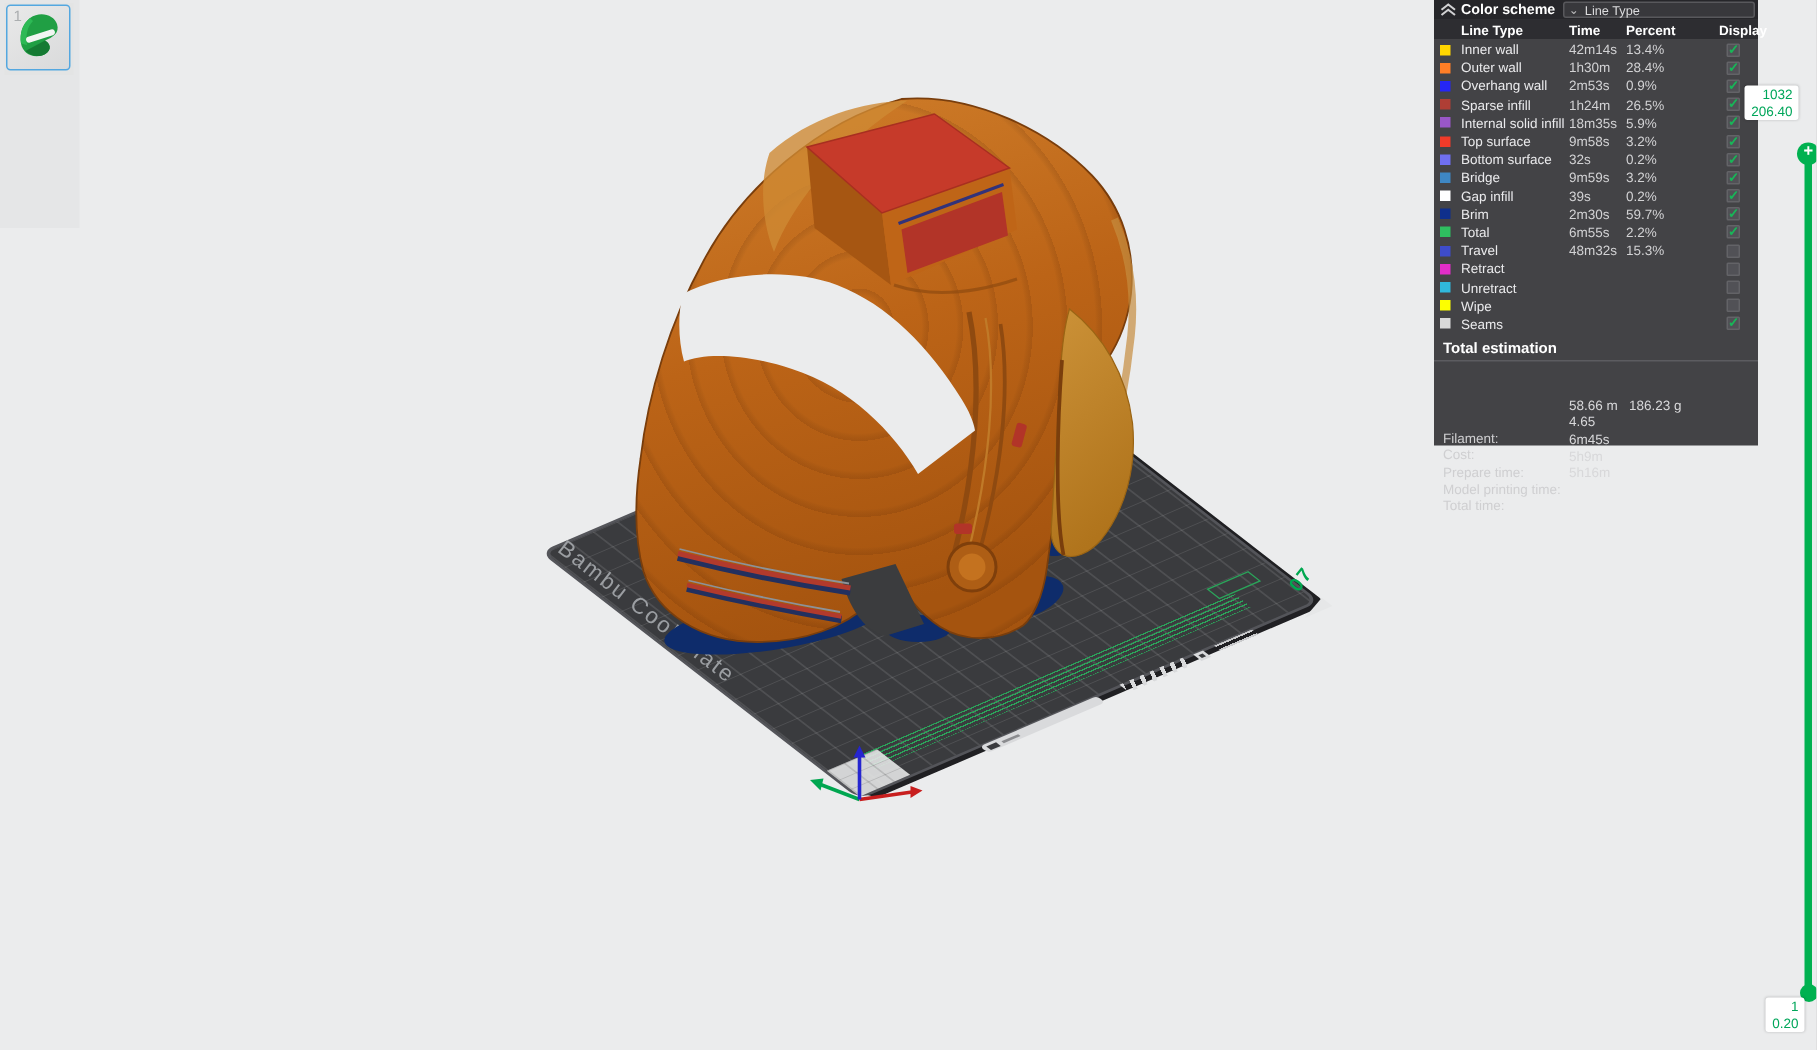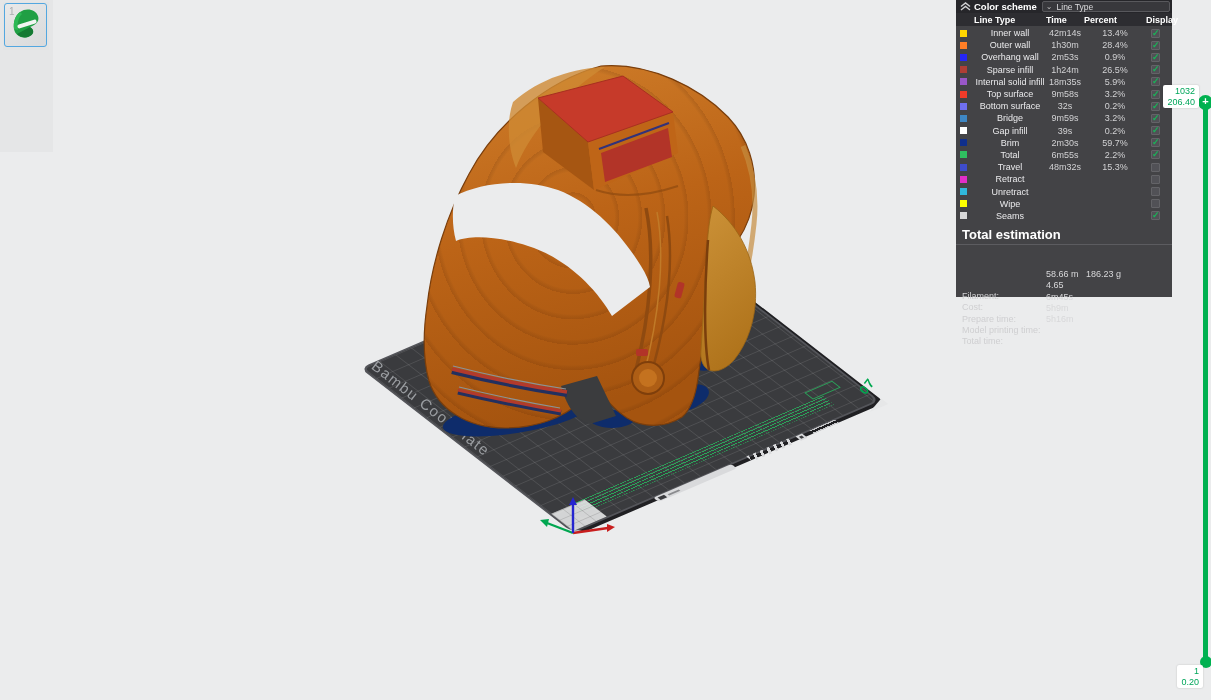--- a/index.html
+++ b/index.html
@@ -74,46 +74,46 @@
   .cs-dropdown{
     margin-left:5px;flex:1;height:11px;background:#38383C;border:1px solid #58585C;border-radius:2px;
     display:flex;align-items:center;padding:0 3px;color:#DCDCDE;font-size:8.5px;
   }
   .cs-dropdown .chev{font-size:8px;margin-right:4px;color:#B8B8BA;line-height:1;}
   .cs-headrow{
     display:grid;grid-template-columns:14px 72px 38px 62px 1fr;align-items:center;
     height:13px;background:#2D2D31;font-weight:bold;color:#FFF;padding:0 6px 0 4px;font-size:9px;
   }
   .cs-headrow .h-disp{justify-self:end;margin-right:2px;}
-  .cs-rows{padding-top:1px;text-align:center;}
+  .cs-rows{padding-top:1px;}
   .cs-row{display:grid;grid-template-columns:14px 72px 38px 62px 1fr;align-items:center;height:12.2px;padding:0 6px 0 4px;}
   .swatch{width:7px;height:7px;display:inline-block;}
   .cs-row .nm{white-space:nowrap;overflow:visible;color:#EAEAEC;}
   .cs-row .tm,.cs-row .pc{color:#D2D2D4;}
   .cb{
     justify-self:end;width:9px;height:9px;background:#515156;border:1px solid #636367;border-radius:1px;
     position:relative;margin-right:6px;
   }
   .cb.on::after{
     content:"✓";position:absolute;left:0px;top:-2px;font-size:9px;font-weight:bold;color:#19B558;
   }
-  .te-title{font-weight:bold;color:#FFF;padding:5px 0 2px 6px;border-bottom:1px solid #5C5C60;font-size:13px;}
+  .te-title{font-weight:bold;color:#FFF;padding:5px 0 2px 6px;border-bottom:1px solid #5C5C60;font-size:10px;}
   .te-rows{padding:2px 6px 0 6px;}
   .te-row{display:grid;grid-template-columns:84px 40px 1fr;height:11.3px;align-items:center;color:#D8D8DA;}
   .te-row .lb{color:#CFCFD1;margin-top:44px;}
   
   .ls-track{position:absolute;left:1203px;top:101px;width:5px;height:561px;background:#00B150;}
   .ls-handle-top{
     position:absolute;left:1198px;top:95px;width:15px;height:15px;border-radius:50%;
     background:#00B150;color:#fff;font-size:11px;font-weight:bold;line-height:13px;text-align:center;
   }
   .ls-handle-bottom{position:absolute;left:1200px;top:656px;width:12px;height:12px;border-radius:50%;background:#00B150;}
   .ls-tip{position:absolute;background:#FFFFFF;border-radius:2px;padding:1px 4px;
     color:#00A65A;font-size:9px;text-align:right;line-height:10.5px;box-shadow:0 0 2px rgba(0,0,0,0.2);}
-  .ls-tip-top{right:12px;top:85px;}
+  .ls-tip-top{right:12px;top:57px;}
   .ls-tip-bottom{right:8px;top:665px;}
 </style>
 </head>
 <body>
 
 <div id="app">
 
   <div class="left-strip"></div>
   <div class="thumb-panel">
     <div class="plate-thumb">

